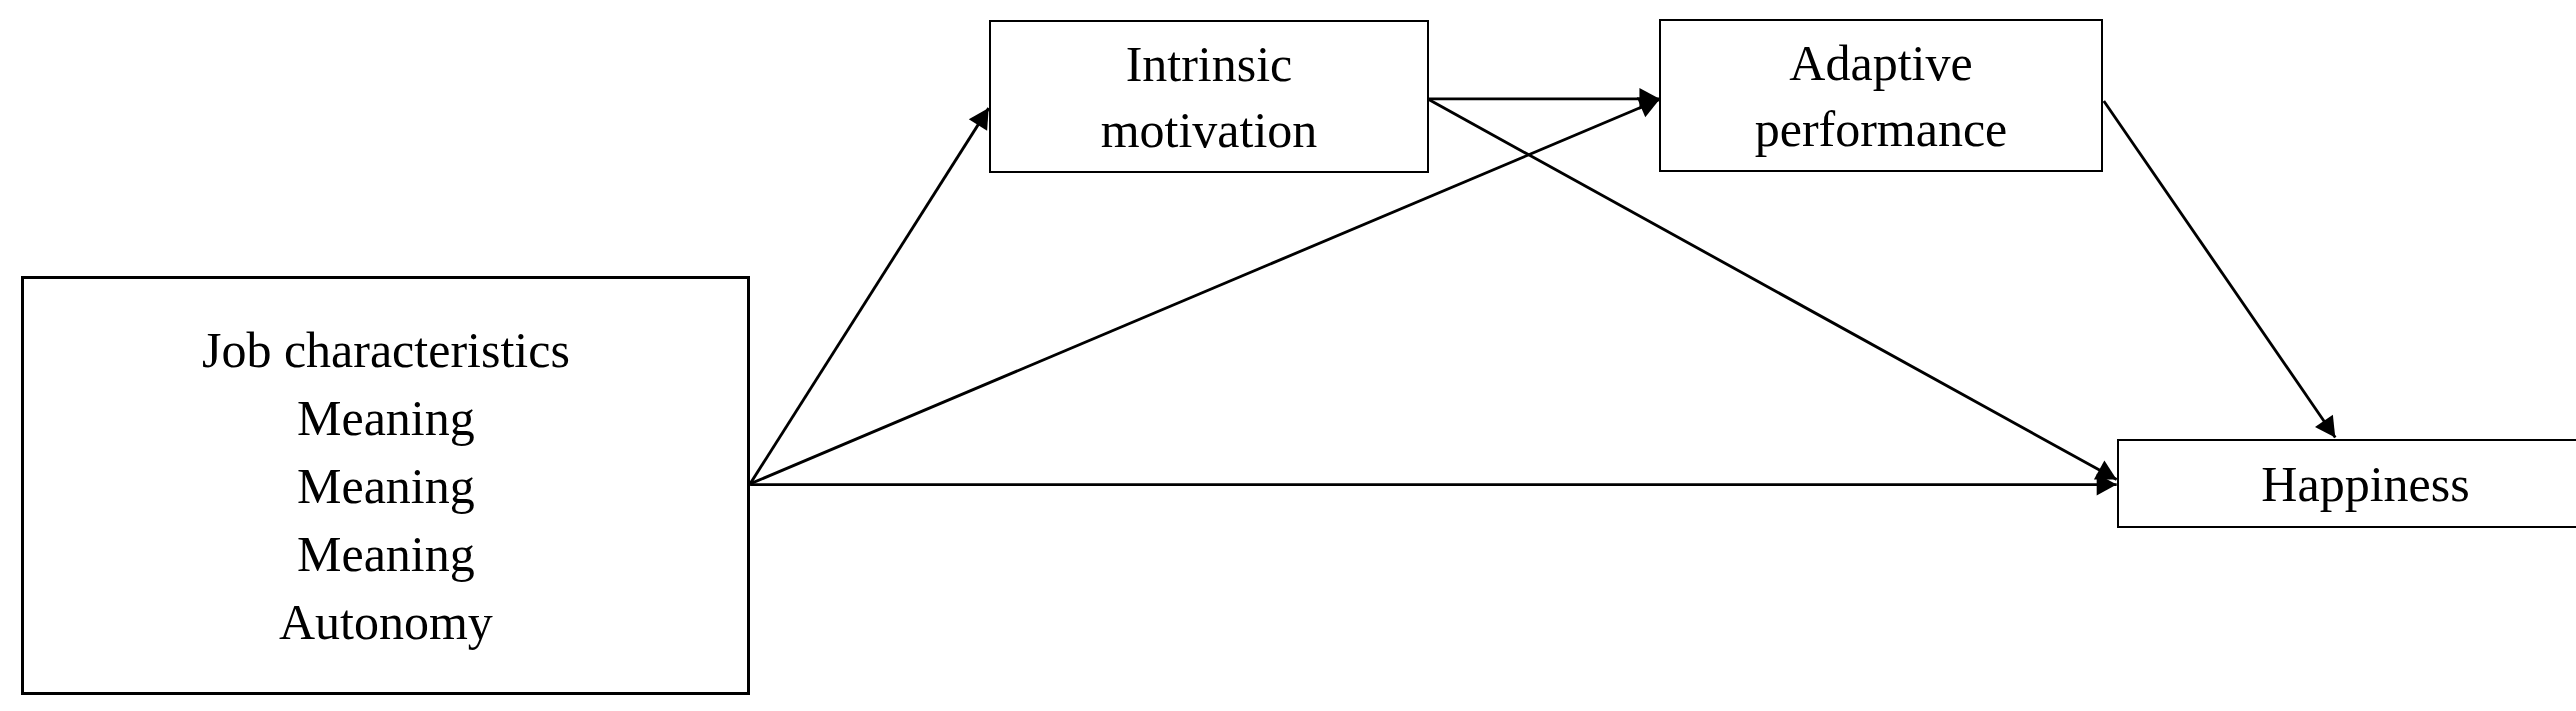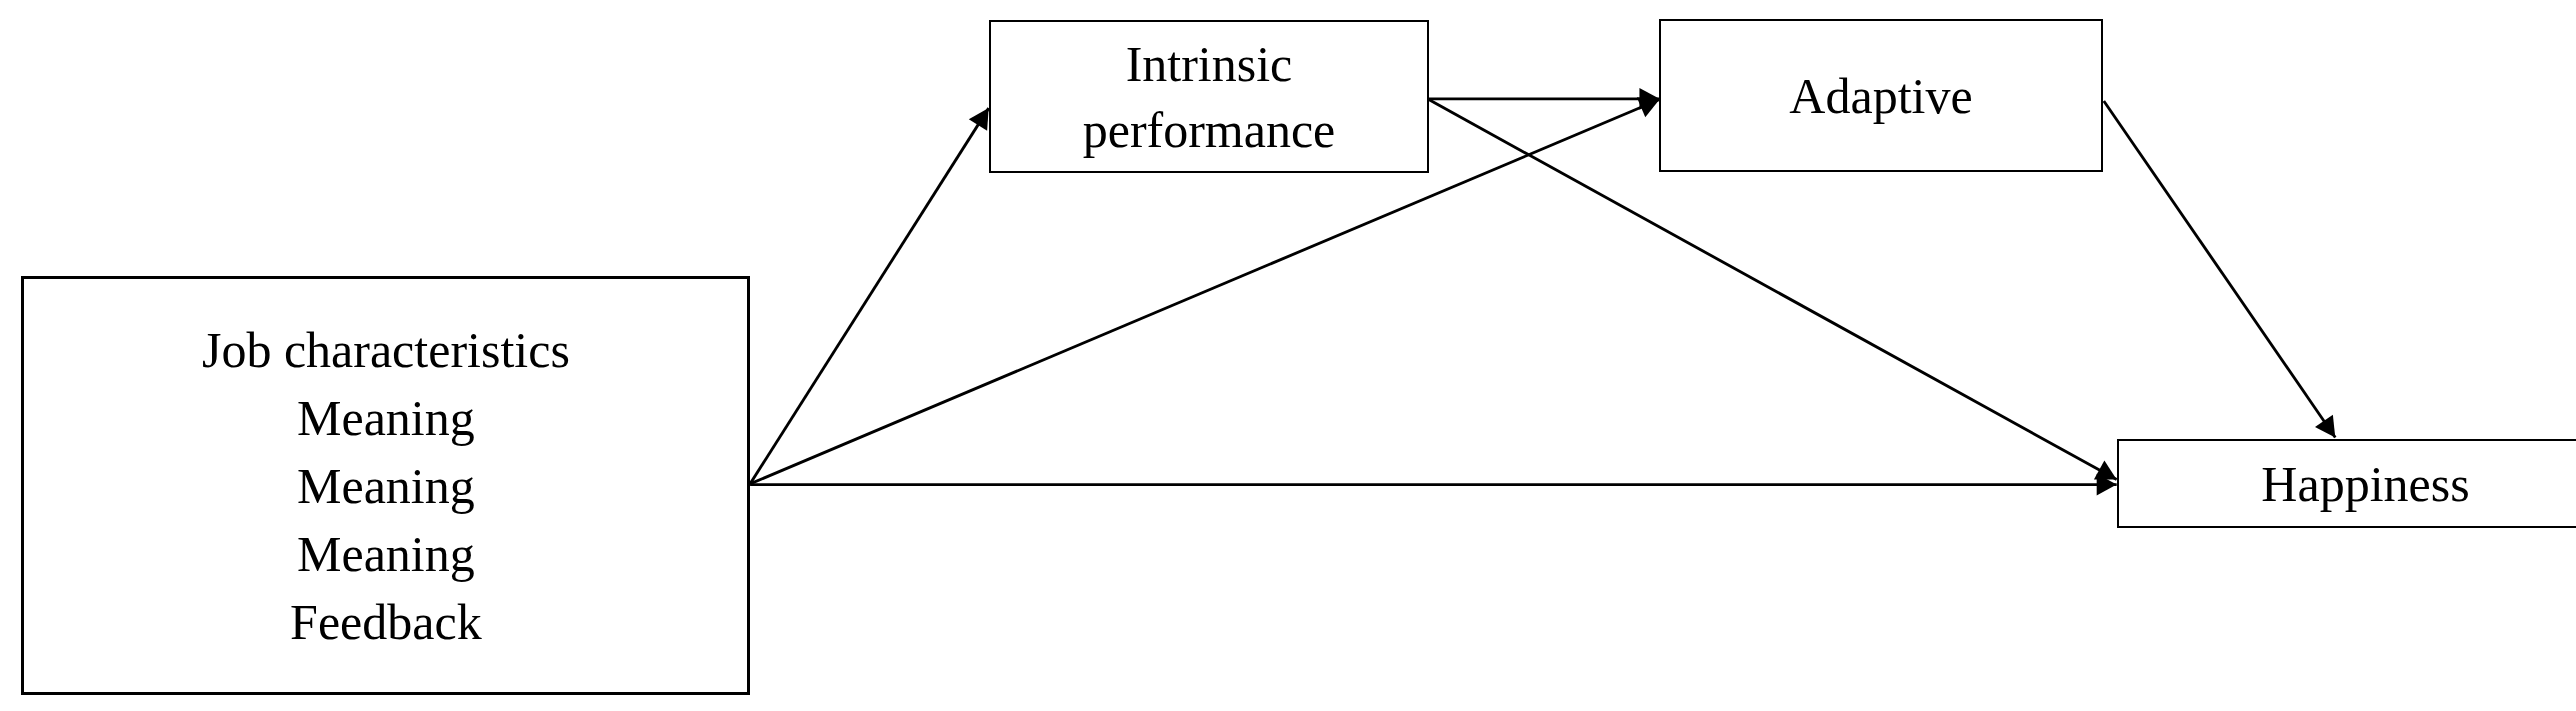--- a/index.html
+++ b/index.html
@@ -87,30 +87,31 @@
         <line x1="2000" y1="139" x2="2963" y2="671" stroke="#000000" stroke-width="4" marker-end="url(#arrowhead)"></line>
         <line x1="2945" y1="141" x2="3269" y2="612" stroke="#000000" stroke-width="4" marker-end="url(#arrowhead)"></line>
       </g>
   </svg>
 
   <div class="node node-job">
     <span class="label-line">Job characteristics</span>
     <span class="label-line">Meaning</span>
     <span class="label-line">Meaning</span>
     <span class="label-line">Meaning</span>
-    <span class="label-line">Feedback</span>
+    <span class="label-line">Autonomy</span>
   </div>
 
   <div class="node node-intrinsic">
     <span class="label-line">Intrinsic</span>
-    <span class="label-line">performance</span>
+    <span class="label-line">motivation</span>
   </div>
 
   <div class="node node-adaptive">
     <span class="label-line">Adaptive</span>
+    <span class="label-line">performance</span>
   </div>
 
   <div class="node node-happiness">
     <span class="label-line">Happiness</span>
   </div>
 
 </div>
 
 
 </body></html>

